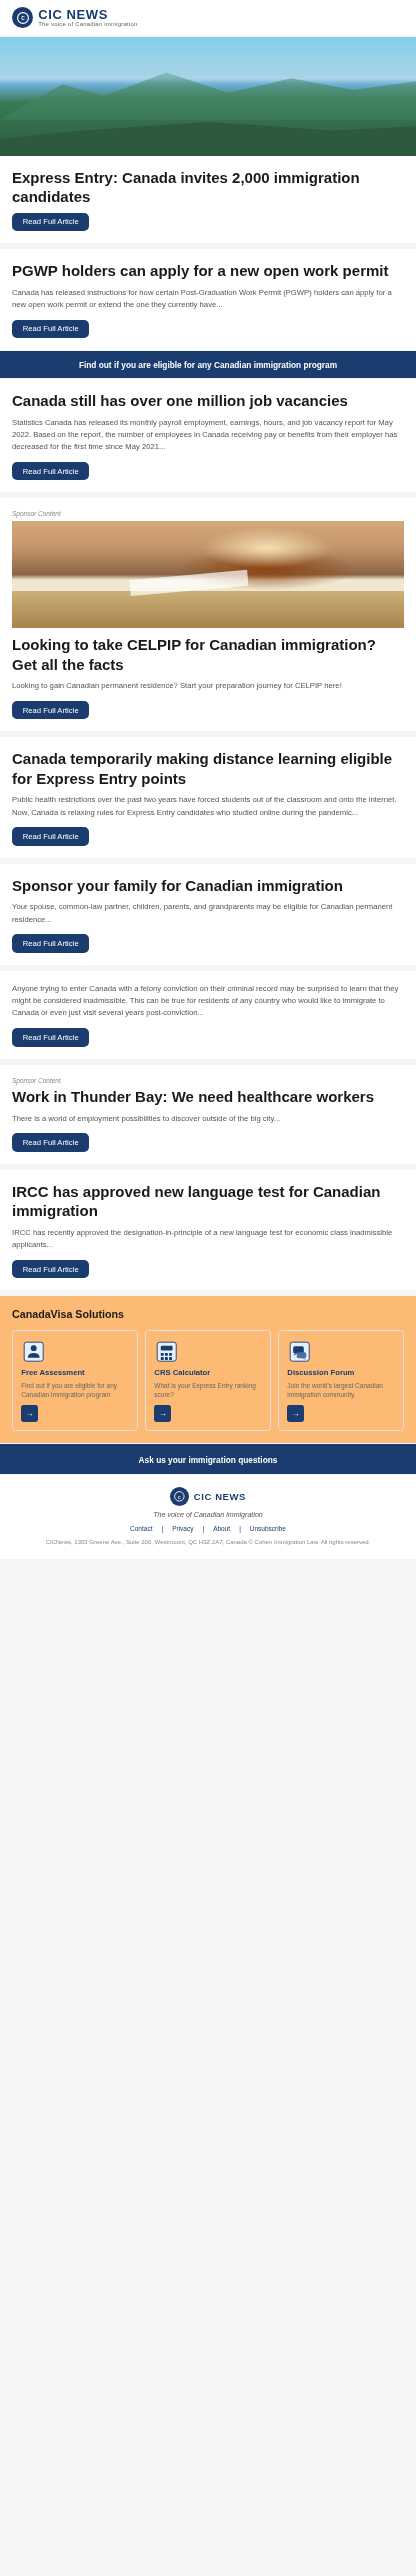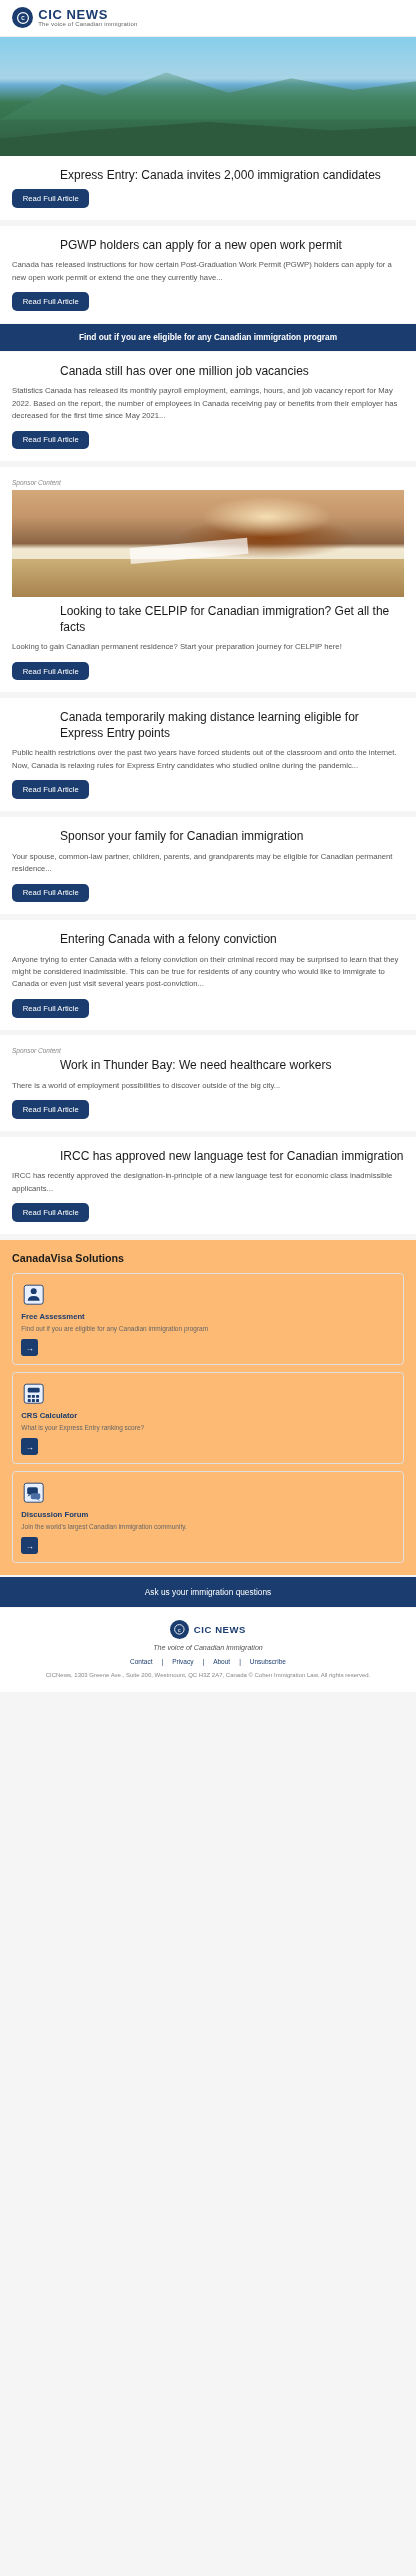--- a/index.html
+++ b/index.html
@@ -77,26 +77,25 @@
     }
 
     
     .content-section {
       background: #fff;
       padding: 12px;
       margin-bottom: 1.2px;
     }
 
     .article-title {
-      font-size: 12px;
-      font-weight: 400;
+      font-size: 15px;
+      font-weight: 700;
       color: #1a1a1a;
       margin-bottom: 6px;
       line-height: 1.3;
-      margin-left: 48px;
     }
 
     .article-excerpt {
       font-size: 7.7px;
       color: #555;
       line-height: 1.6;
       margin-bottom: 8.3px;
     }
 
     .read-btn {
@@ -159,21 +158,20 @@
     }
     .solutions-title {
       font-size: 10.7px;
       font-weight: 700;
       color: #1a1a1a;
       margin-bottom: 9.5px;
     }
     .solutions-grid {
       display: flex;
       gap: 7.1px;
-      flex-direction: column;
     }
     .solution-card {
       flex: 1;
       border: 0.6px solid #e0e0e0;
       border-radius: 3.6px;
       padding: 8.3px;
       display: flex;
       flex-direction: column;
     }
     .solution-icon {
@@ -214,21 +212,21 @@
     
     .ask-btn-section {
       background: #1a3c6e;
       padding: 9.5px 12px;
       text-align: center;
       margin-bottom: 1.2px;
     }
     .ask-btn {
       color: #fff;
       font-size: 8.3px;
-      font-weight: 400;
+      font-weight: 700;
       cursor: pointer;
       border: none;
       background: transparent;
     }
 
     
     .footer {
       background: #fff;
       padding: 12px;
       text-align: center;
@@ -351,21 +349,20 @@
 
 <div class="content-section">
   <h2 class="article-title">Sponsor your family for Canadian immigration</h2>
   <p class="article-excerpt">Your spouse, common-law partner, children, parents, and grandparents may be eligible for Canadian permanent residence...</p>
   <button class="read-btn">Read Full Article</button>
 </div>
 
 <div class="divider"></div>
 
 <div class="content-section">
-  <h2 class="article-title">Entering Canada with a felony conviction</h2>
   <p class="article-excerpt">Anyone trying to enter Canada with a felony conviction on their criminal record may be surprised to learn that they might be considered inadmissible. This can be true for residents of any country who would like to immigrate to Canada or even just visit several years post-conviction...</p>
   <button class="read-btn">Read Full Article</button>
 </div>
 
 <div class="divider"></div>
 
 <div class="content-section">
   <p class="sponsor-label">Sponsor Content</p>
   <h2 class="article-title">Work in Thunder Bay: We need healthcare workers</h2>
   <p class="article-excerpt">There is a world of employment possibilities to discover outside of the big city...</p>

